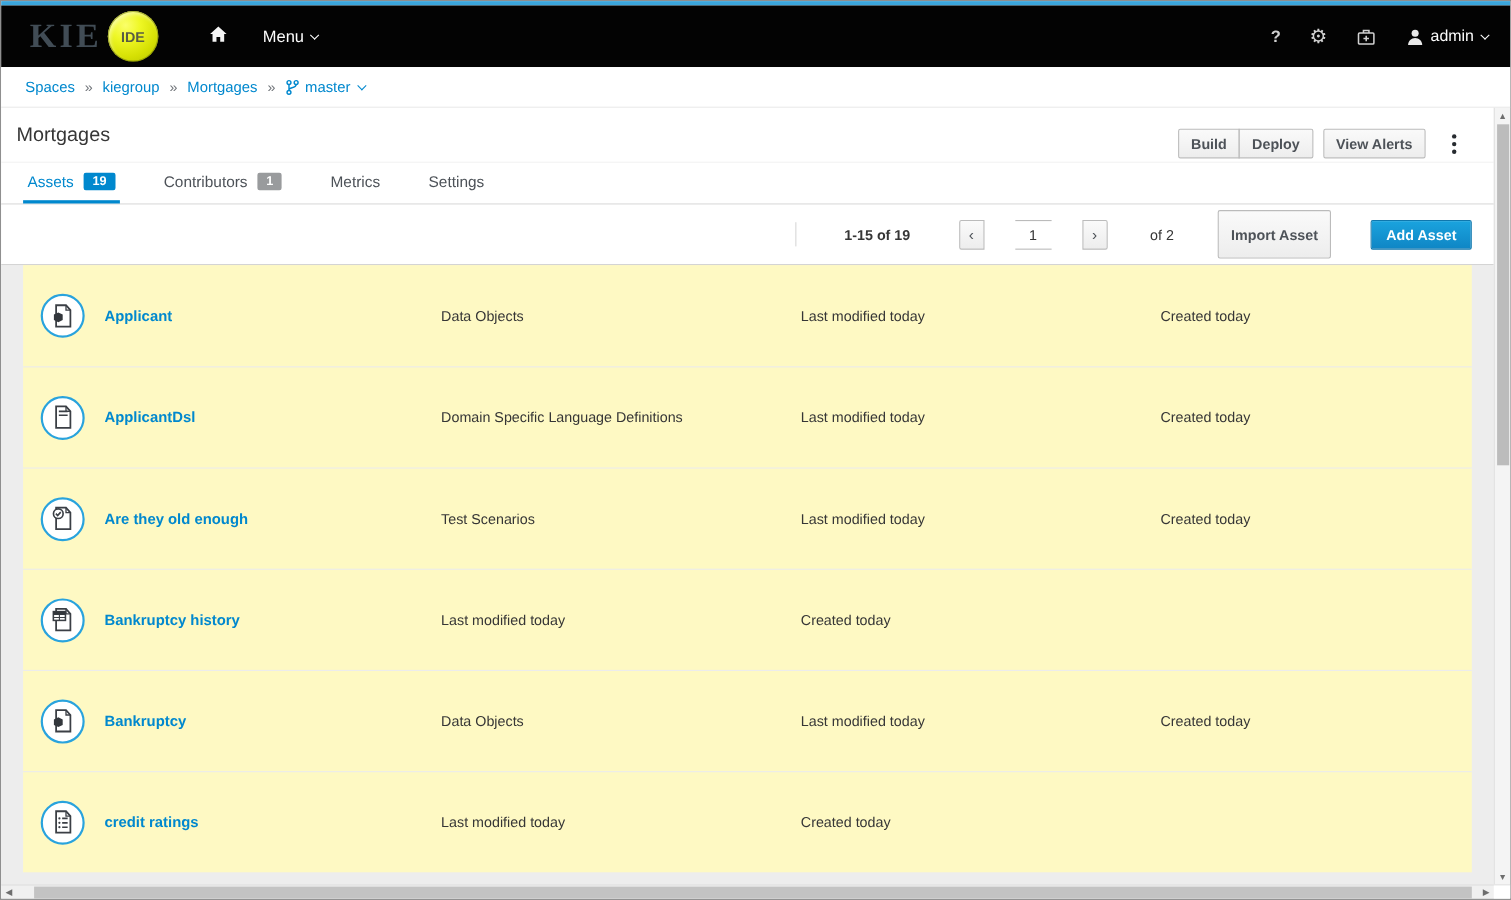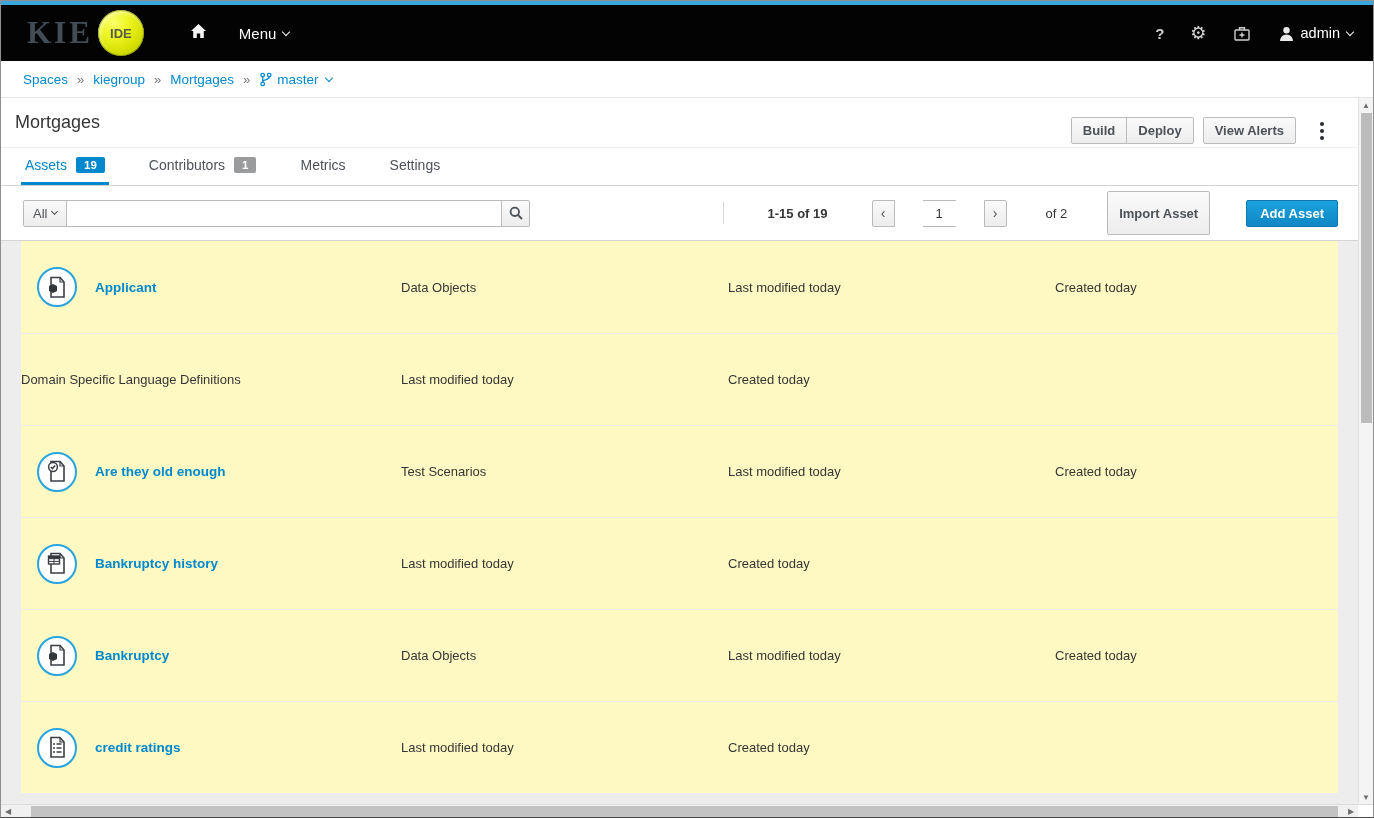--- a/index.html
+++ b/index.html
@@ -191,33 +191,20 @@
         </span>
         <span class="tab">
           <span>Metrics</span>
         </span>
         <span class="tab">
           <span>Settings</span>
         </span>
       </div>
 
       <div class="toolbar">
-        <div class="search-group">
-          <span class="filter-btn">
-            <span>All</span>
-            <span class="chev"></span>
-          </span>
-          <input class="search-input" type="text" value="" style="">
-          <span class="search-btn">
-            <svg width="14" height="14" viewBox="0 0 14 14" fill="none" stroke="#4d5258" stroke-width="1.8">
-              <circle cx="5.8" cy="5.8" r="4.2"></circle>
-                <path d="M9 9 L13 13"></path>
-            </svg>
-          </span>
-        </div>
         <div class="toolbar-right">
           <span class="vdiv"></span>
           <span class="range-label">1-15 of 19</span>
           <span class="pg-btn prev">‹</span>
           <input class="page-input" type="text" value="1" style="">
           <span class="pg-btn next">›</span>
           <span class="of-label">of 2</span>
           <button class="btn import-btn">Import Asset</button>
           <button class="add-btn">Add Asset</button>
         </div>
@@ -234,20 +221,30 @@
                     <path d="M2 10 l4-2 4 2 v5 l-4 2 -4-2 z" fill="#33373c"></path>
                   </svg>
                 </span>
                 <a class="asset-link">Applicant</a>
               </div>
               <div class="cell-text">Data Objects</div>
               <div class="cell-text">Last modified today</div>
               <div class="cell-text">Created today</div>
             </div>
             <div class="row">
+              <div class="name-cell">
+                <span class="icon-circle">
+                  <svg width="21" height="23" viewBox="0 0 21 23">
+                    <path d="M4 1.5 h9 l4 4.5 v15 H4 z" fill="#fff" stroke="#3b3f45" stroke-width="1.6"></path>
+                    <path d="M13 1.5 v4.5 h4" fill="none" stroke="#3b3f45" stroke-width="1.2"></path>
+                    <path d="M6.5 6 h8 M6.5 9.5 h8" fill="none" stroke="#3b3f45" stroke-width="1.5"></path>
+                  </svg>
+                </span>
+                <a class="asset-link">ApplicantDsl</a>
+              </div>
               <div class="cell-text">Domain Specific Language Definitions</div>
               <div class="cell-text">Last modified today</div>
               <div class="cell-text">Created today</div>
             </div>
             <div class="row">
               <div class="name-cell">
                 <span class="icon-circle">
                   <svg width="21" height="23" viewBox="0 0 21 23">
                     <path d="M4 1.5 h9 l4 4.5 v15 H4 z" fill="#fff" stroke="#3b3f45" stroke-width="1.6"></path>
                     <path d="M13 1.5 v4.5 h4" fill="none" stroke="#3b3f45" stroke-width="1.2"></path>

